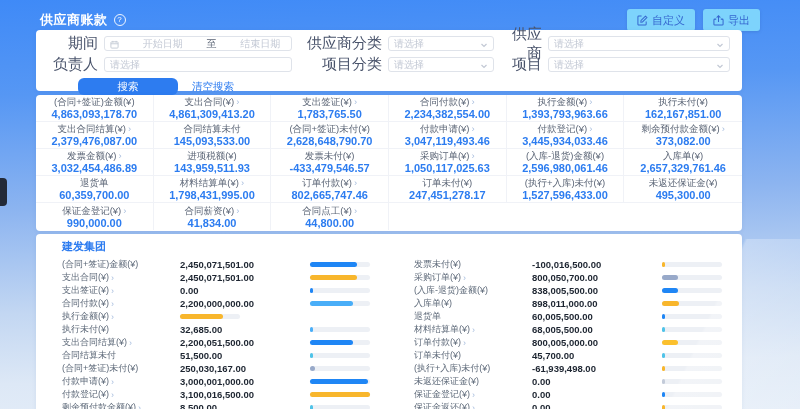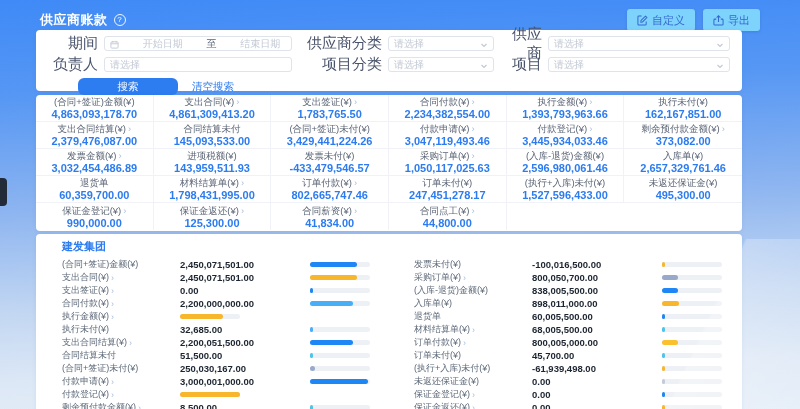--- a/index.html
+++ b/index.html
@@ -215,21 +215,21 @@
         <div class="stat-cell">
           <div class="stat-label">
             <span>合同结算未付</span>
           </div>
           <div class="stat-value">145,093,533.00</div>
         </div>
         <div class="stat-cell">
           <div class="stat-label">
             <span>(合同+签证)未付(¥)</span>
           </div>
-          <div class="stat-value">3,429,441,224.26</div>
+          <div class="stat-value">2,628,648,790.70</div>
         </div>
         <div class="stat-cell">
           <div class="stat-label">
             <span>付款申请(¥)</span><span class="stat-arrow">›</span>
           </div>
           <div class="stat-value">3,047,119,493.46</div>
         </div>
         <div class="stat-cell">
           <div class="stat-label">
             <span>付款登记(¥)</span><span class="stat-arrow">›</span>
@@ -312,26 +312,20 @@
           <div class="stat-label">
             <span>未返还保证金(¥)</span>
           </div>
           <div class="stat-value">495,300.00</div>
         </div>
         <div class="stat-cell">
           <div class="stat-label">
             <span>保证金登记(¥)</span><span class="stat-arrow">›</span>
           </div>
           <div class="stat-value">990,000.00</div>
-        </div>
-        <div class="stat-cell">
-          <div class="stat-label">
-            <span>保证金返还(¥)</span><span class="stat-arrow">›</span>
-          </div>
-          <div class="stat-value">125,300.00</div>
         </div>
         <div class="stat-cell">
           <div class="stat-label">
             <span>合同薪资(¥)</span><span class="stat-arrow">›</span>
           </div>
           <div class="stat-value">41,834.00</div>
         </div>
         <div class="stat-cell">
           <div class="stat-label">
             <span>合同点工(¥)</span><span class="stat-arrow">›</span>
@@ -438,20 +432,21 @@
             <span class="g-value">3,000,001,000.00</span>
             <span class="g-bar">
               <i style="width: 97%; background: rgb(31, 134, 245);"></i>
             </span>
           </div>
           <div class="g-row">
             <span class="g-labelwrap">
               <span class="g-label">付款登记(¥)</span>
               <span class="g-arrow">›</span>
             </span>
+            <span class="g-value">3,100,016,500.00</span>
             <span class="g-bar">
               <i style="width: 100%; background: rgb(248, 182, 44);"></i>
             </span>
           </div>
           <div class="g-row">
             <span class="g-labelwrap">
               <span class="g-label">剩余预付款金额(¥)</span>
               <span class="g-arrow">›</span>
             </span>
             <span class="g-value">8,500.00</span>

